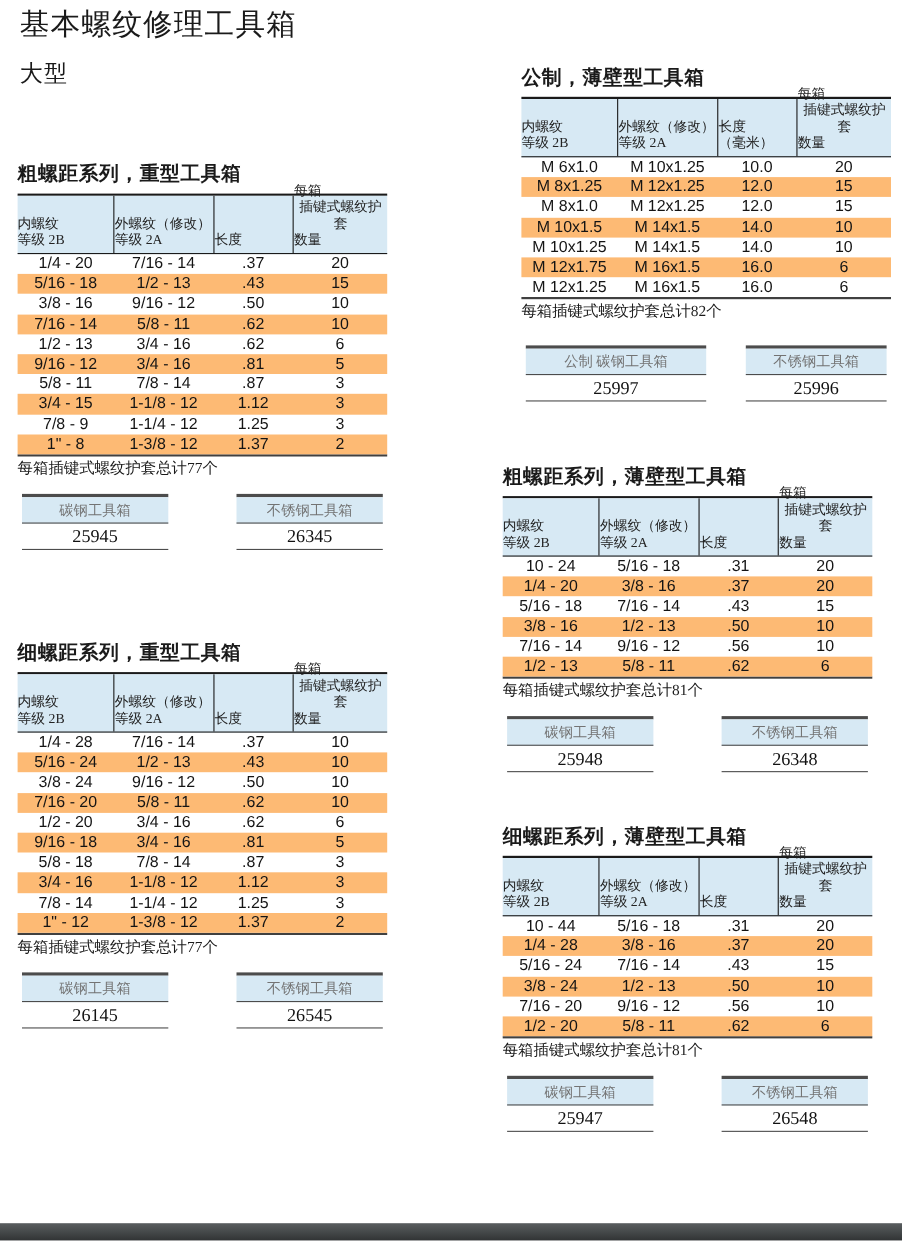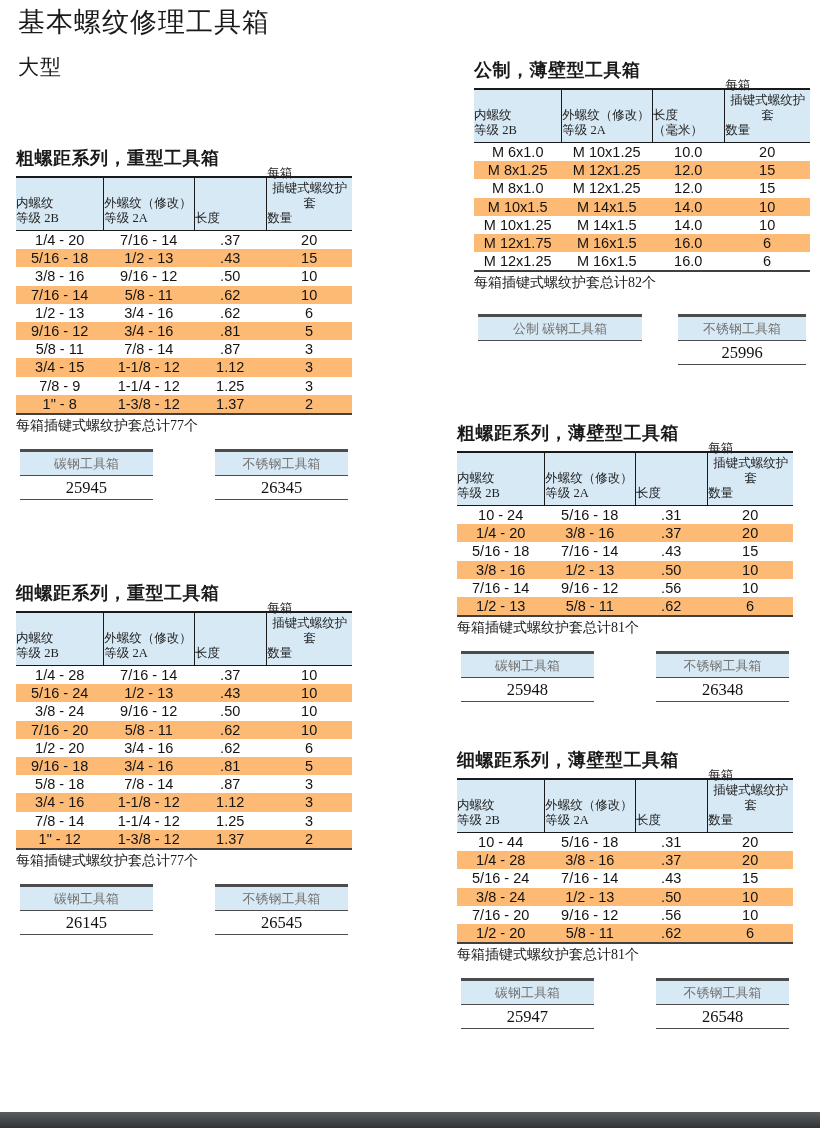--- a/index.html
+++ b/index.html
@@ -320,20 +320,21 @@
             <div class="tcell">16.0</div>
             <div class="tcell">6</div>
           </div>
         </div>
     </div>
     <div class="footnote" style="">每箱插键式螺纹护套总计82个</div>
     <div class="boxes">
       <div class="pbox pbox-0">
         <div class="pbox-top"></div>
         <div class="pbox-label">公制 碳钢工具箱</div>
+        <div class="pbox-number">25997</div>
       </div>
       <div class="pbox pbox-1">
         <div class="pbox-top"></div>
         <div class="pbox-label">不锈钢工具箱</div>
         <div class="pbox-number">25996</div>
       </div>
     </div>
   </div>
 
   <div class="section sec-3">

